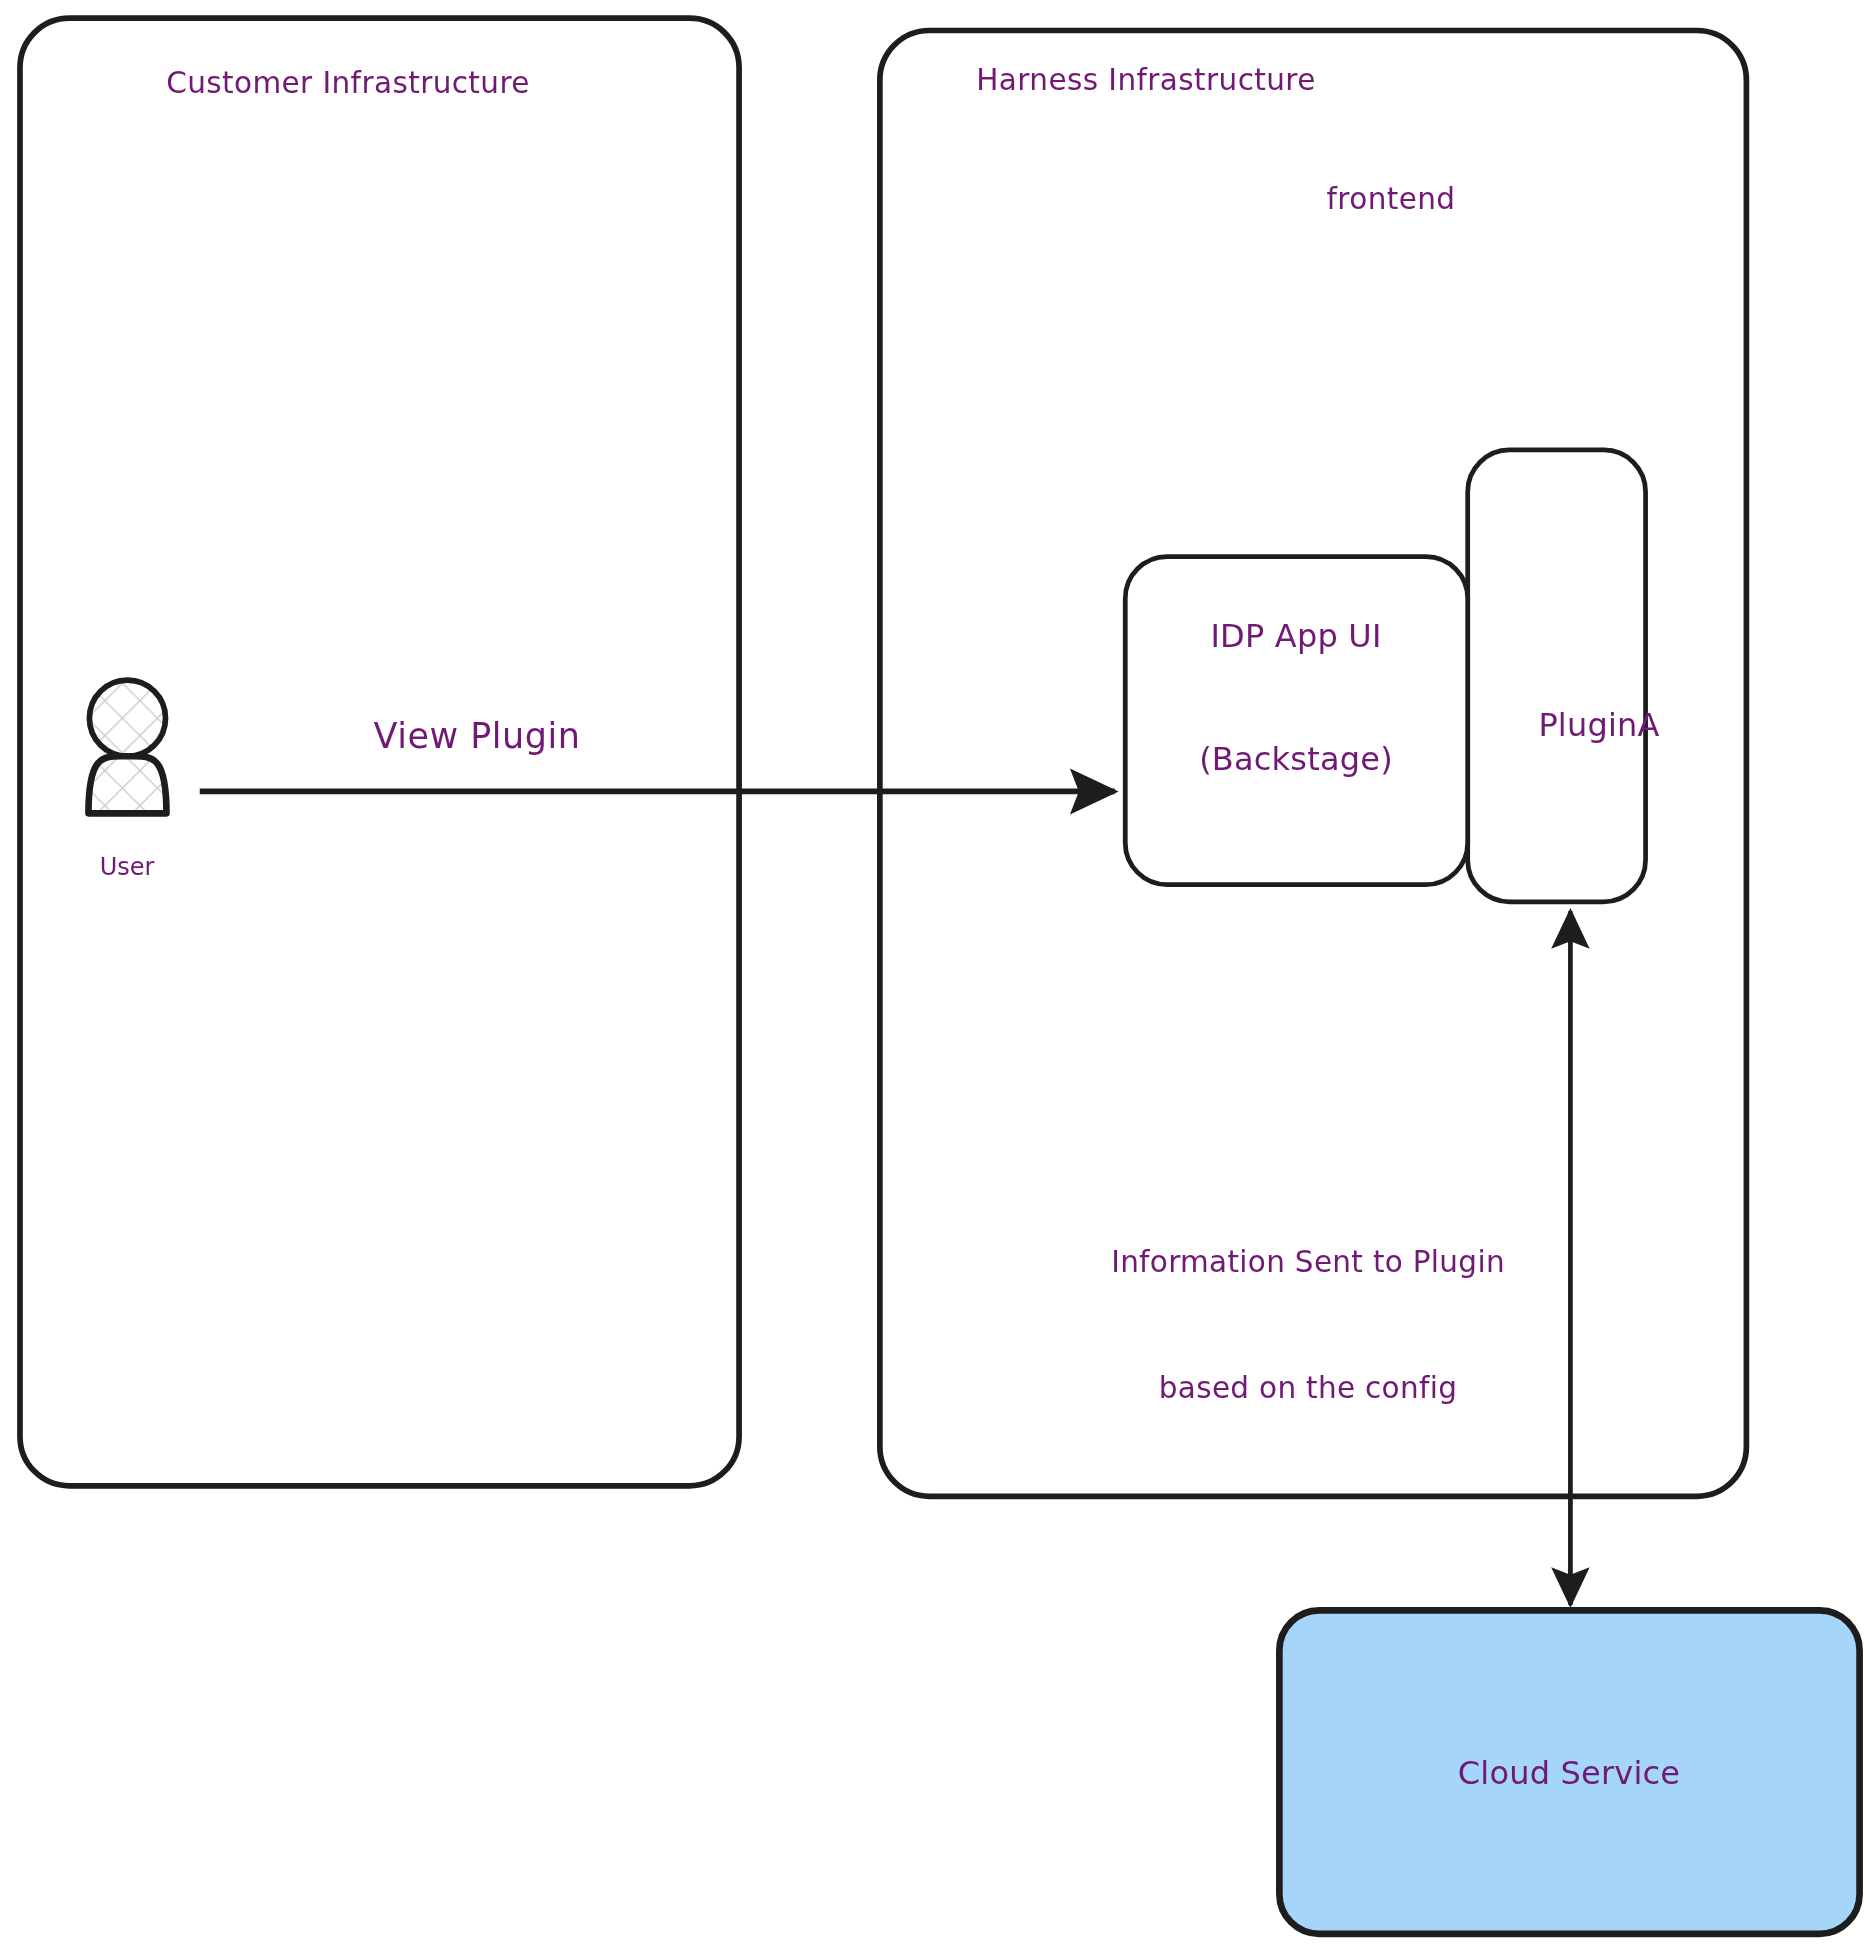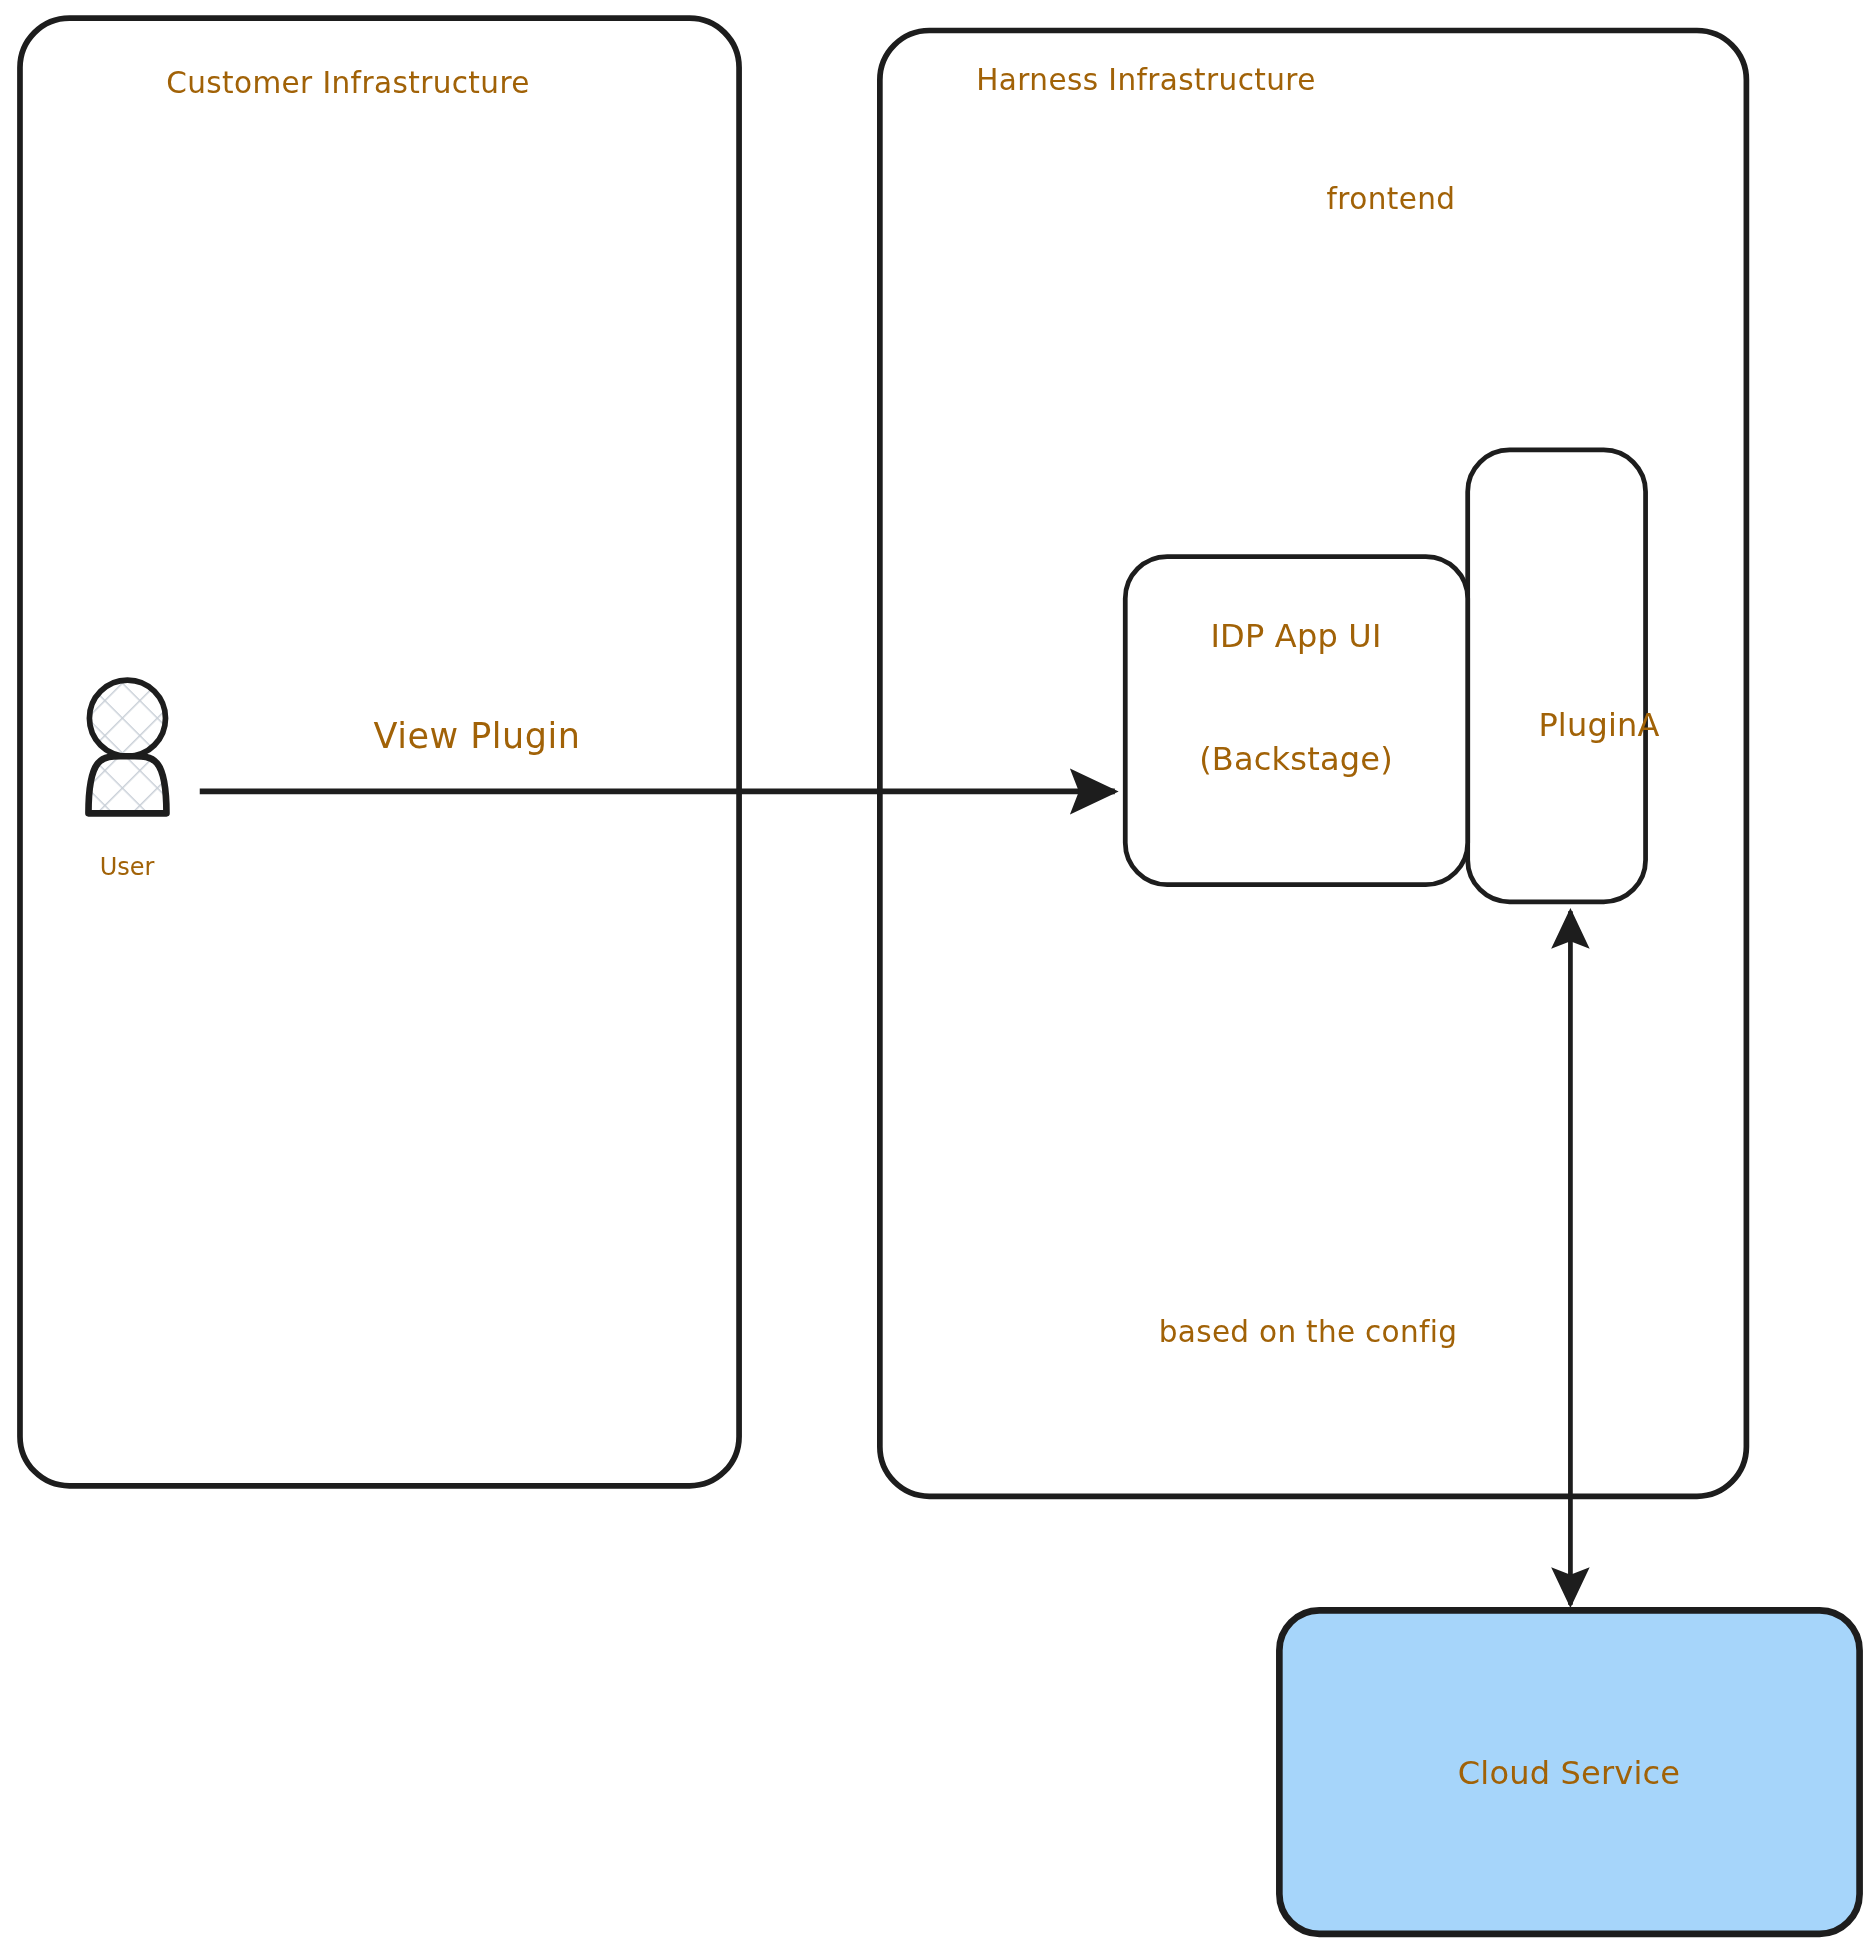--- a/index.html
+++ b/index.html
@@ -22,21 +22,21 @@
     position: absolute;
     top: 0;
     left: 0;
     width: 1871px;
     height: 1952px;
     overflow: visible;
   }
   .dlabel {
     position: absolute;
     font-family: "DejaVu Sans", sans-serif;
-    color: #a16207;
+    color: #701a75;
     white-space: pre;
     line-height: 1.28;
     user-select: none;
   }
   .center-label {
     text-align: center;
     transform: translate(-50%, -50%);
   }
   .grp-title {
     font-size: 29.5px;
@@ -120,19 +120,20 @@
   <div class="dlabel edge-label center-label" style="left:477px; top:736px;">View Plugin</div>
 
   <div class="dlabel node-title center-label" style="left:1296px; top:698px;">
     <div>IDP App UI</div>
     <div>(Backstage)</div>
   </div>
 
   <div class="dlabel node-title center-label" style="left:1557px; top:725px;margin-left:42px;">PluginA</div>
 
   <div class="dlabel edge-label-small center-label" style="left:1308px; top:1326px; text-align:center;">
+    <div>Information Sent to Plugin</div>
     <div style="padding-top:13.3px;">based on the config</div>
   </div>
 
   <div class="dlabel node-title center-label" style="left:1569px; top:1773px;">Cloud Service</div>
 
 </div>
 
 
 </body></html>

